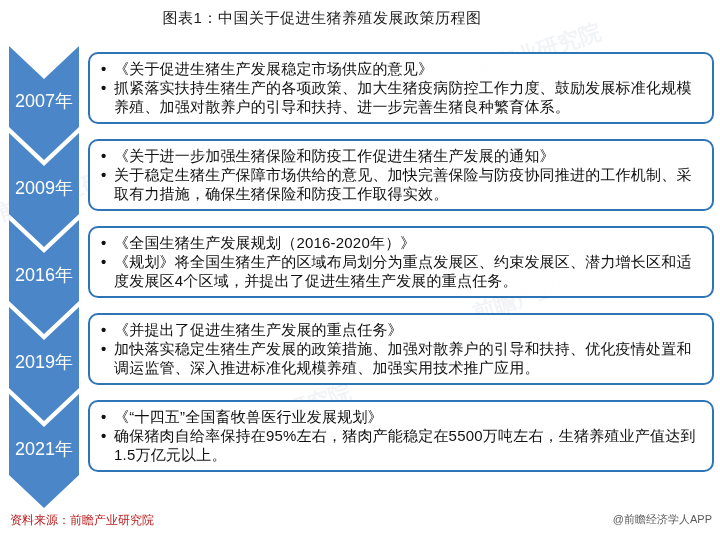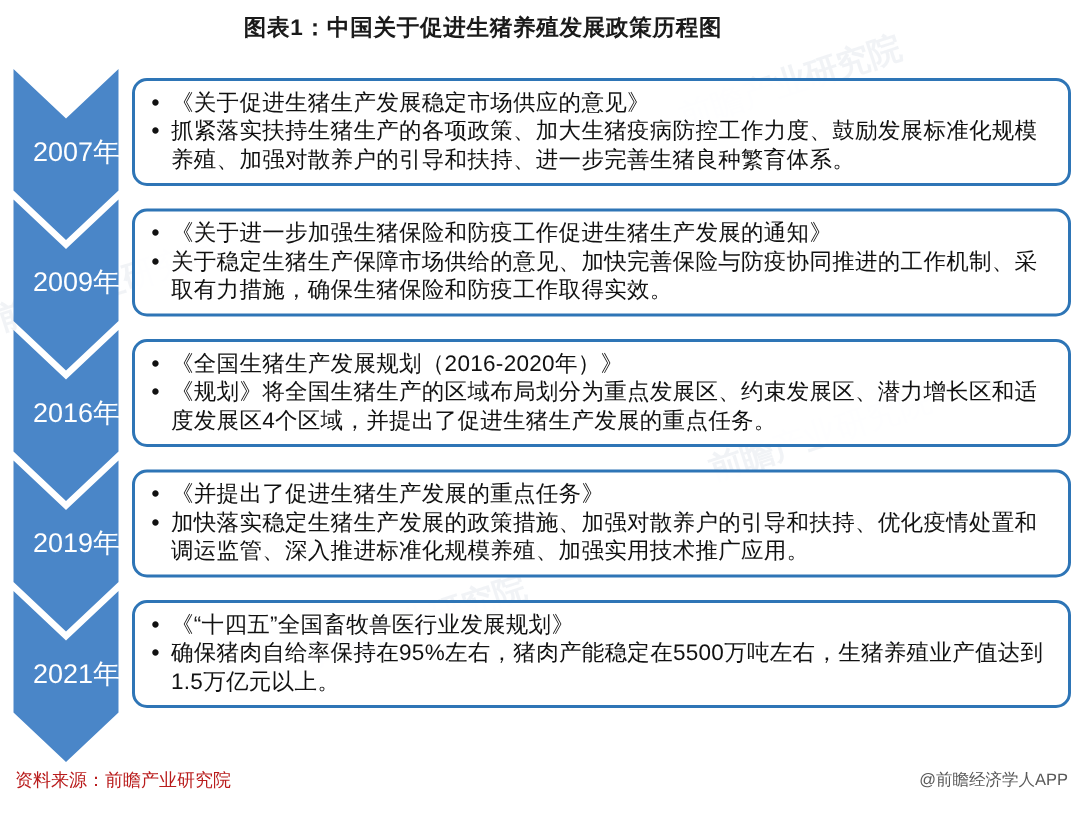--- a/index.html
+++ b/index.html
@@ -4,28 +4,28 @@
 <style>
   html,body{margin:0;padding:0;}
   body{
     width:720px;height:545px;position:relative;overflow:hidden;
     background:#ffffff;
     font-family:"Liberation Sans","DejaVu Sans",sans-serif;
     -webkit-font-smoothing:antialiased;
   }
   .title{
     position:absolute;top:9px;left:0;width:644px;
-    text-align:center;font-size:15px;font-weight:bold;color:#1a1a1a;
+    text-align:center;font-size:15px;font-weight:normal;color:#1a1a1a;
     letter-spacing:.5px;
   }
   .row{position:absolute;left:0;width:720px;}
   .chev{position:absolute;left:8px;top:0;width:72px;height:116px;display:block;}
   .year{
     position:absolute;left:8px;width:72px;top:44px;height:24px;
-    text-align:right;color:#ffffff;font-size:18px;line-height:24px;
+    text-align:center;color:#ffffff;font-size:18px;line-height:24px;
     font-weight:400;
   }
   .pbox{
     position:absolute;left:88px;top:7px;width:600px;
     border:2px solid #2E75B6;border-radius:10px;
     background:rgba(255,255,255,.92);
     padding:5px 11px 6px 11px;
   }
   .bullet{display:flex;align-items:flex-start;}
   .dot{

